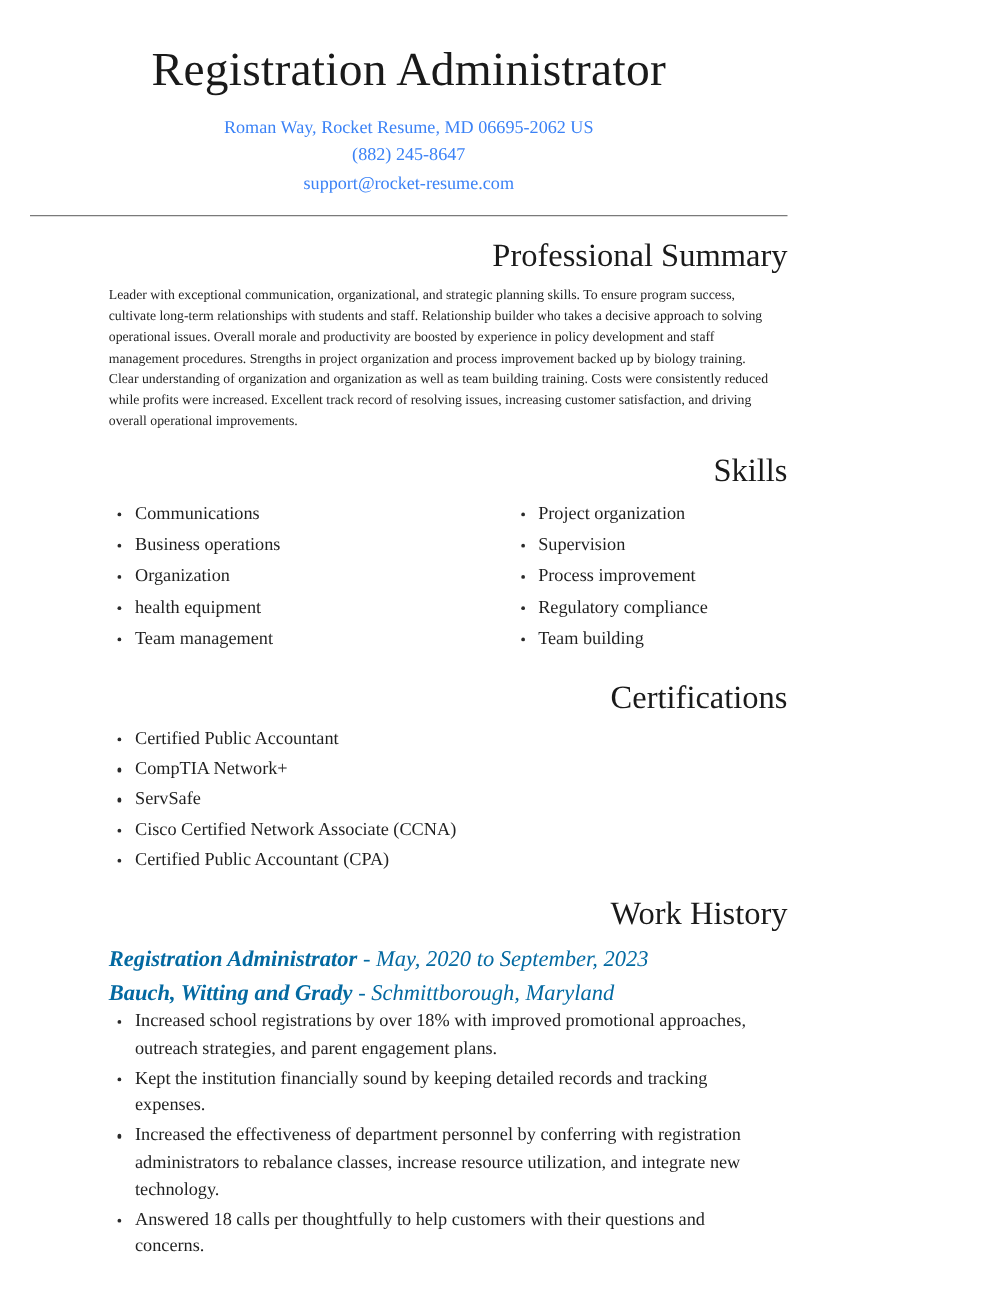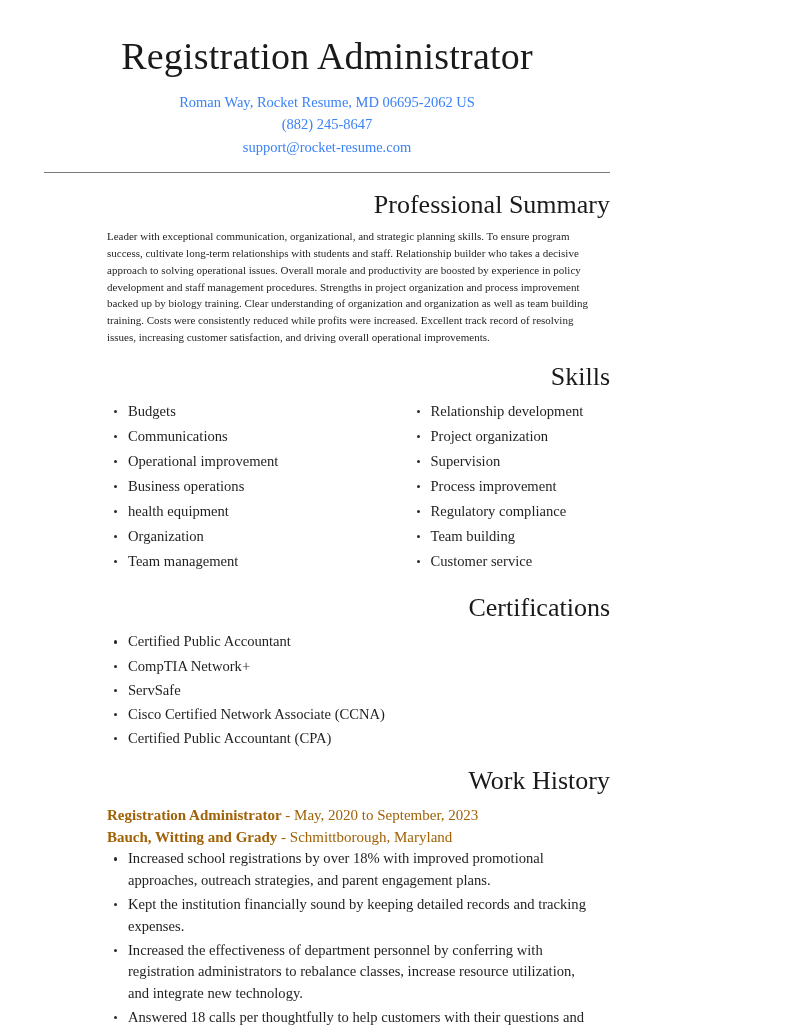--- a/index.html
+++ b/index.html
@@ -14,21 +14,21 @@
     font-family: "Liberation Serif", "DejaVu Serif", serif;
     color: #1a1a1a;
     -webkit-font-smoothing: antialiased;
   }
 
   .page {
     width: 654px;
     height: 1035px;
     position: relative;
     box-sizing: border-box;
-    padding: 0 44px;
+    padding: 0 24px;
   }
 
   
   .resume-header {
     padding-top: 34px;
     text-align: center;
   }
   .resume-name {
     font-size: 38px;
     font-weight: 400;
@@ -121,23 +121,24 @@
     margin-bottom: 0px;
     line-height: 1.45;
   }
 
   
   .job {
     padding-left: 63px;
     margin-bottom: 6px;
   }
   .job-line {
-    font-size: 15px;
+    font-size: 18px;
     line-height: 1.46;
-    color: #a16207;
+    color: #0369a1;
+    font-style: italic;
   }
   .job-line .strong {
     font-weight: 700;
   }
   .job-bullets {
     margin-top: 9px;
   }
   .job-bullets li {
     padding-right: 20px;
   }
@@ -160,38 +161,34 @@
     <div class="section-body">
       <p class="summary-text">Leader with exceptional communication, organizational, and strategic planning skills. To ensure program success, cultivate long-term relationships with students and staff. Relationship builder who takes a decisive approach to solving operational issues. Overall morale and productivity are boosted by experience in policy development and staff management procedures. Strengths in project organization and process improvement backed up by biology training. Clear understanding of organization and organization as well as team building training. Costs were consistently reduced while profits were increased. Excellent track record of resolving issues, increasing customer satisfaction, and driving overall operational improvements.</p>
     </div>
   </div>
 
   <div class="section">
     <h2 class="section-title">Skills</h2>
     <div class="skills-columns">
       <div class="skills-col left">
         <ul class="bullets">
-          <li>Budgets</li>
           <li>Communications</li>
-          <li>Operational improvement</li>
           <li>Business operations</li>
+          <li>Organization</li>
           <li>health equipment</li>
-          <li>Organization</li>
           <li>Team management</li>
         </ul>
       </div>
       <div class="skills-col right">
         <ul class="bullets">
-          <li>Relationship development</li>
           <li>Project organization</li>
           <li>Supervision</li>
           <li>Process improvement</li>
           <li>Regulatory compliance</li>
           <li>Team building</li>
-          <li>Customer service</li>
         </ul>
       </div>
     </div>
   </div>
 
   <div class="section">
     <h2 class="section-title">Certifications</h2>
     <div class="section-body">
       <ul class="bullets certs-list">
         <li>Certified Public Accountant</li>

